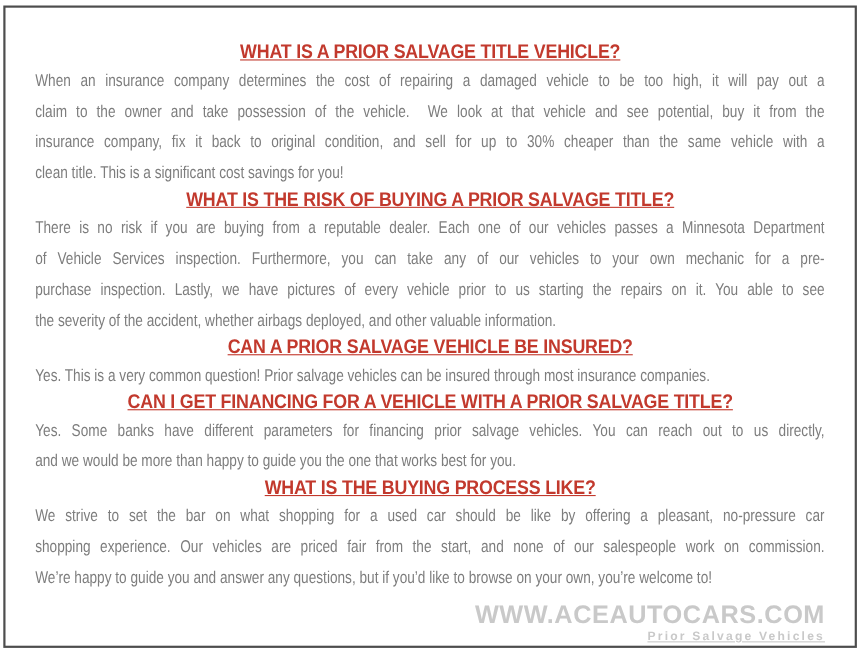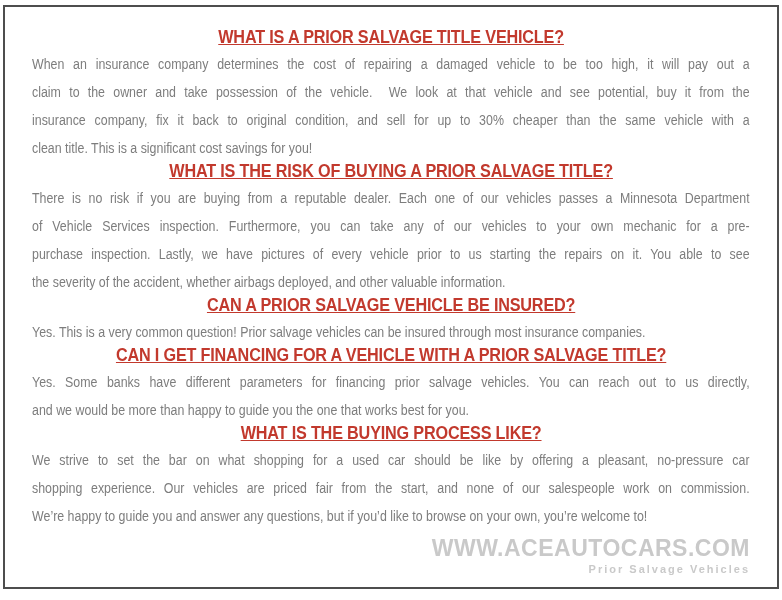--- a/index.html
+++ b/index.html
@@ -16,21 +16,21 @@
   }
   .frame {
     position: absolute;
     left: 3px;
     top: 5px;
     width: 776px;
     height: 584px;
     box-sizing: border-box;
     border: 2px solid var(--border-color, #4d4d4d);
     background: #ffffff;
-    padding: 21px 27px 0 27px;
+    padding: 31px 27px 0 27px;
     overflow: hidden;
   }
   
   .hwrap {
     width: 798px;            
     height: 18px;
     line-height: 18px;
     margin: 0 0 4px 0;
     text-align: center;
     transform: scaleX(0.9);
@@ -76,20 +76,21 @@
     line-height: 24px;
     color: var(--watermark-color, #c9c9c9);
   }
   .wm-tag {
     font-size: 11px;
     font-weight: bold;
     letter-spacing: 2px;
     line-height: 12px;
     margin-top: 3px;
     color: var(--watermark-color, #c9c9c9);
+    text-decoration: underline;
   }
 </style>
 </head>
 <body>
 
 <div class="frame">
   <div id="faq-sections">
       <div class="hwrap"><span class="question">WHAT IS A PRIOR SALVAGE TITLE VEHICLE?</span></div>
       <div class="answer">
         <div class="pline">When an insurance company determines the cost of repairing a damaged vehicle to be too high, it will pay out a</div>

